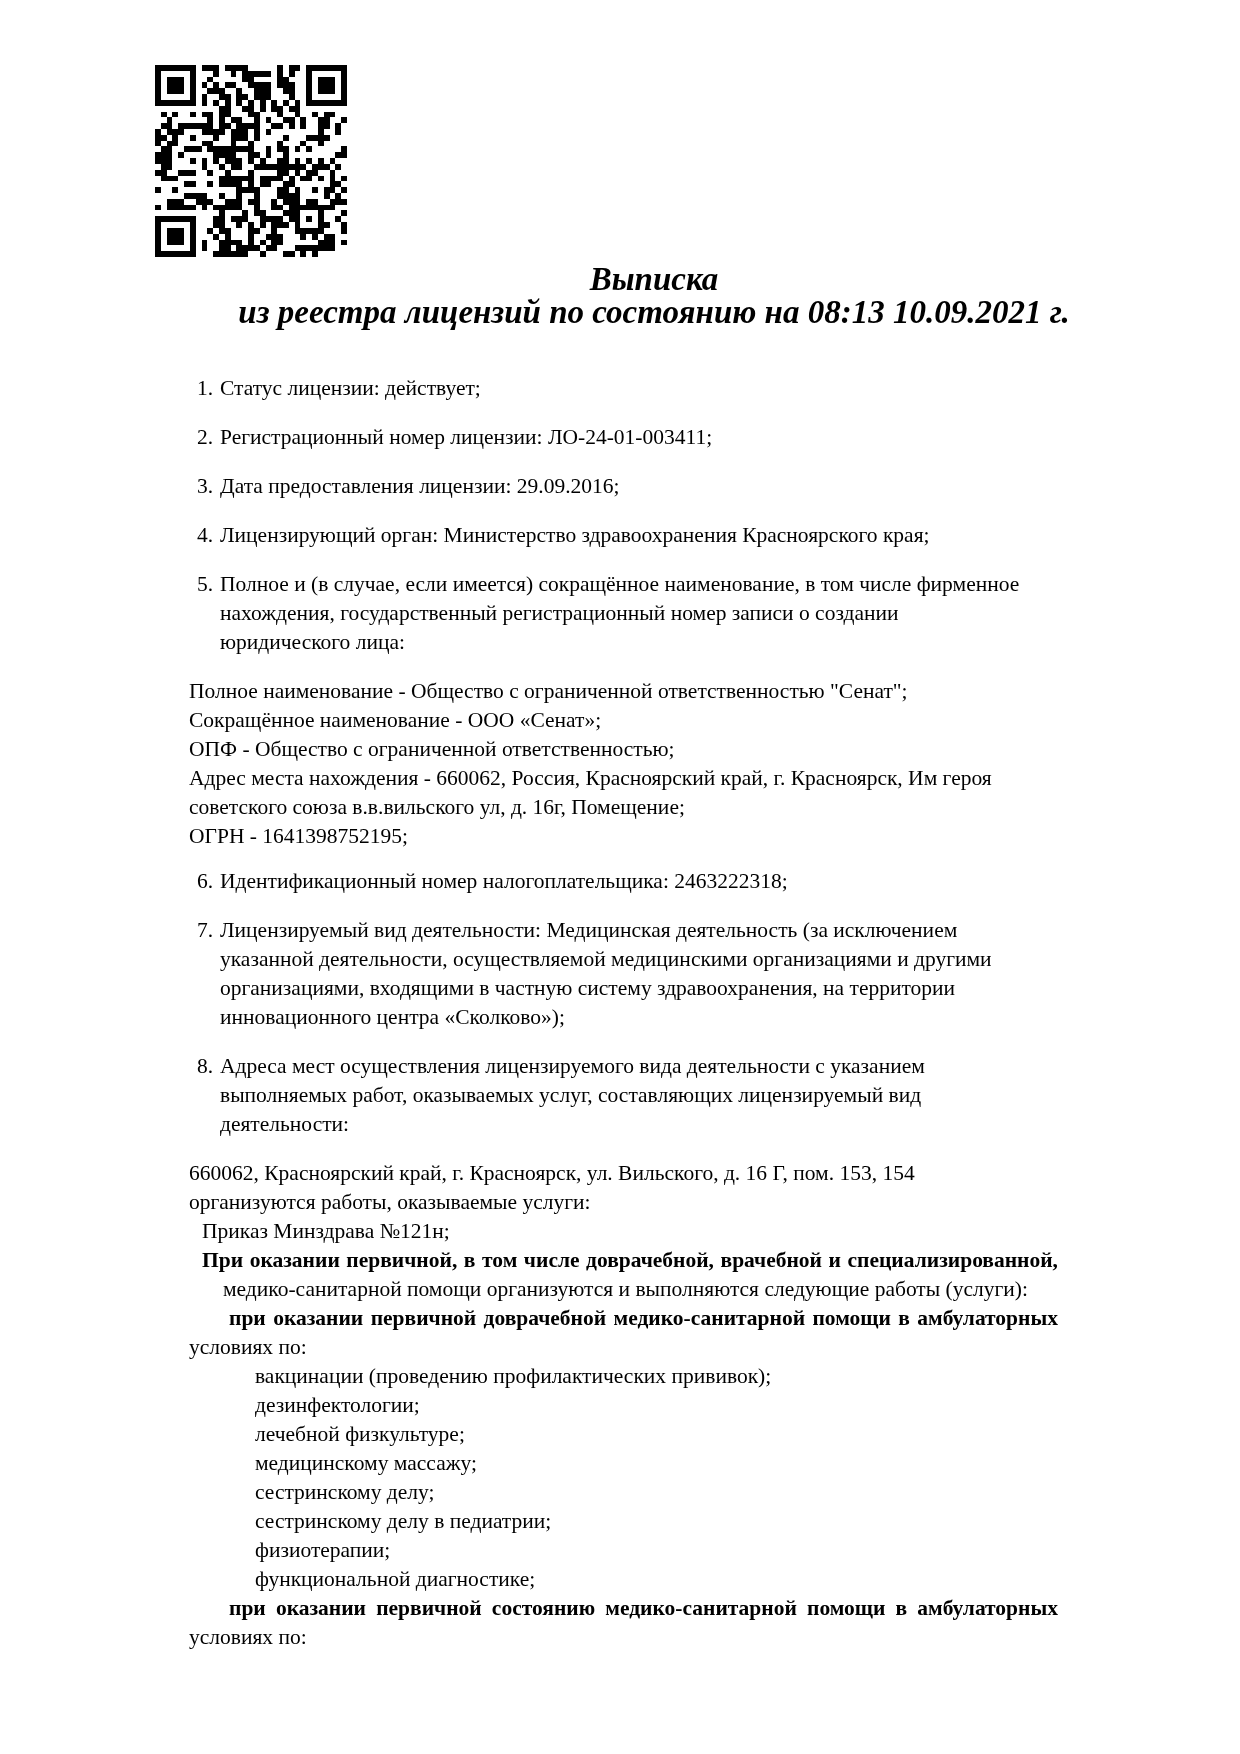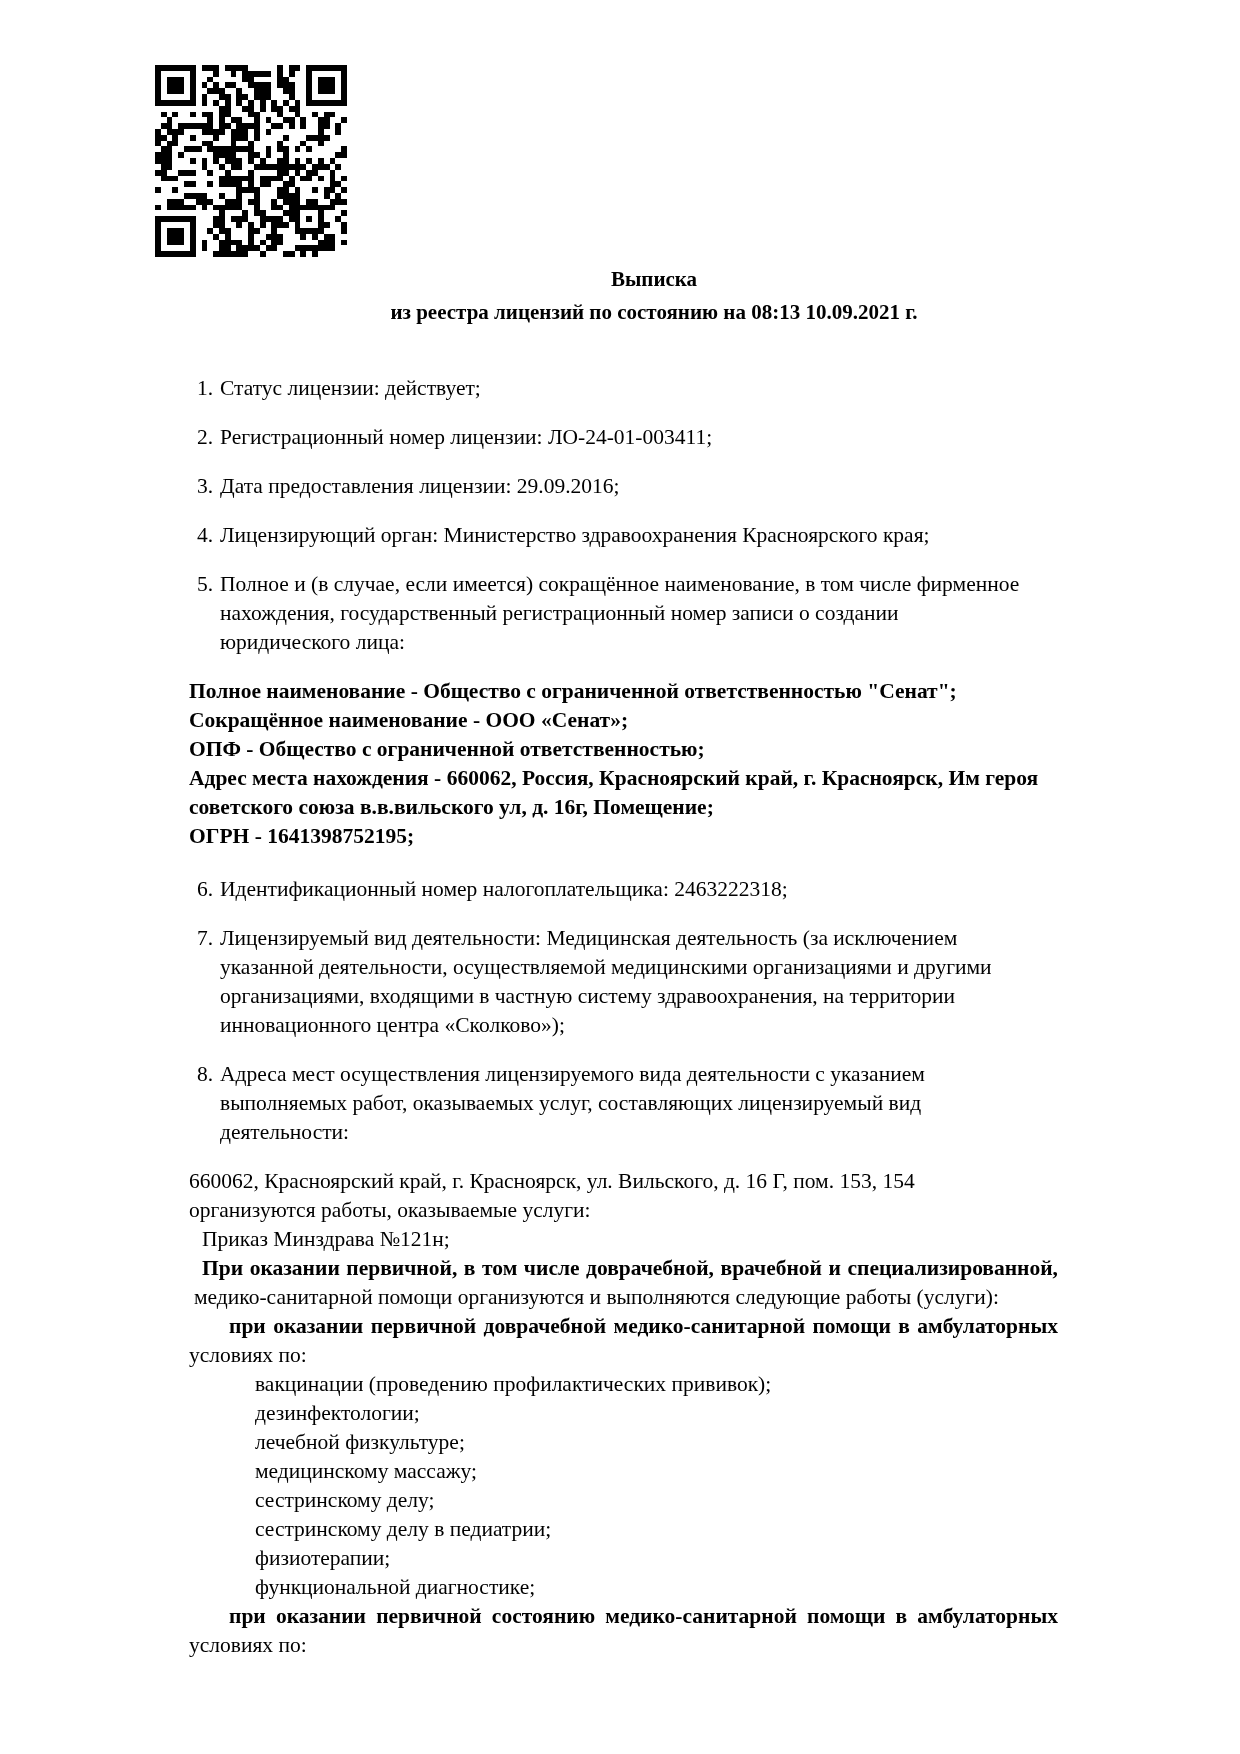--- a/index.html
+++ b/index.html
@@ -27,33 +27,34 @@
     position: absolute;
     left: 189px;
     top: 0;
     width: 869px;
   }
   .headings {
     padding-top: 263px;
     width: 930px;
     text-align: center;
     font-weight: bold;
-    font-size: 21px;
+    font-size: 33px;
+    font-style: italic;
   }
   .headings .title    { line-height: 33px; }
   .headings .subtitle { line-height: 33px; }
   .body-block { margin-top: 45px; }
   .item { display: flex; padding-left: 8px; margin-bottom: 20px; }
   .item .num  { width: 23px; flex: none; }
   .item .itext{ flex: 1; }
   .iline, .pline, .wline { display: block; }
-  .para  { margin-bottom: 24px; font-weight: bold; }
+  .para  { margin-bottom: 16px; }
   .works { margin-top: 0; }
   .ind-order { padding-left: 13px; }
-  .ind-flush2{ padding-left: 5px; }
+  .ind-flush2{ padding-left: 5px; margin-left: 29px; }
   .ind-sub   { padding-left: 40px; }
   .ind-svc   { padding-left: 66px; }
   .just { text-align: justify; text-align-last: justify; font-weight: bold; }
 </style>
 </head>
 <body>
 
 <div class="page">
 
   <svg class="qr" viewBox="0 0 33 33" aria-hidden="true">

